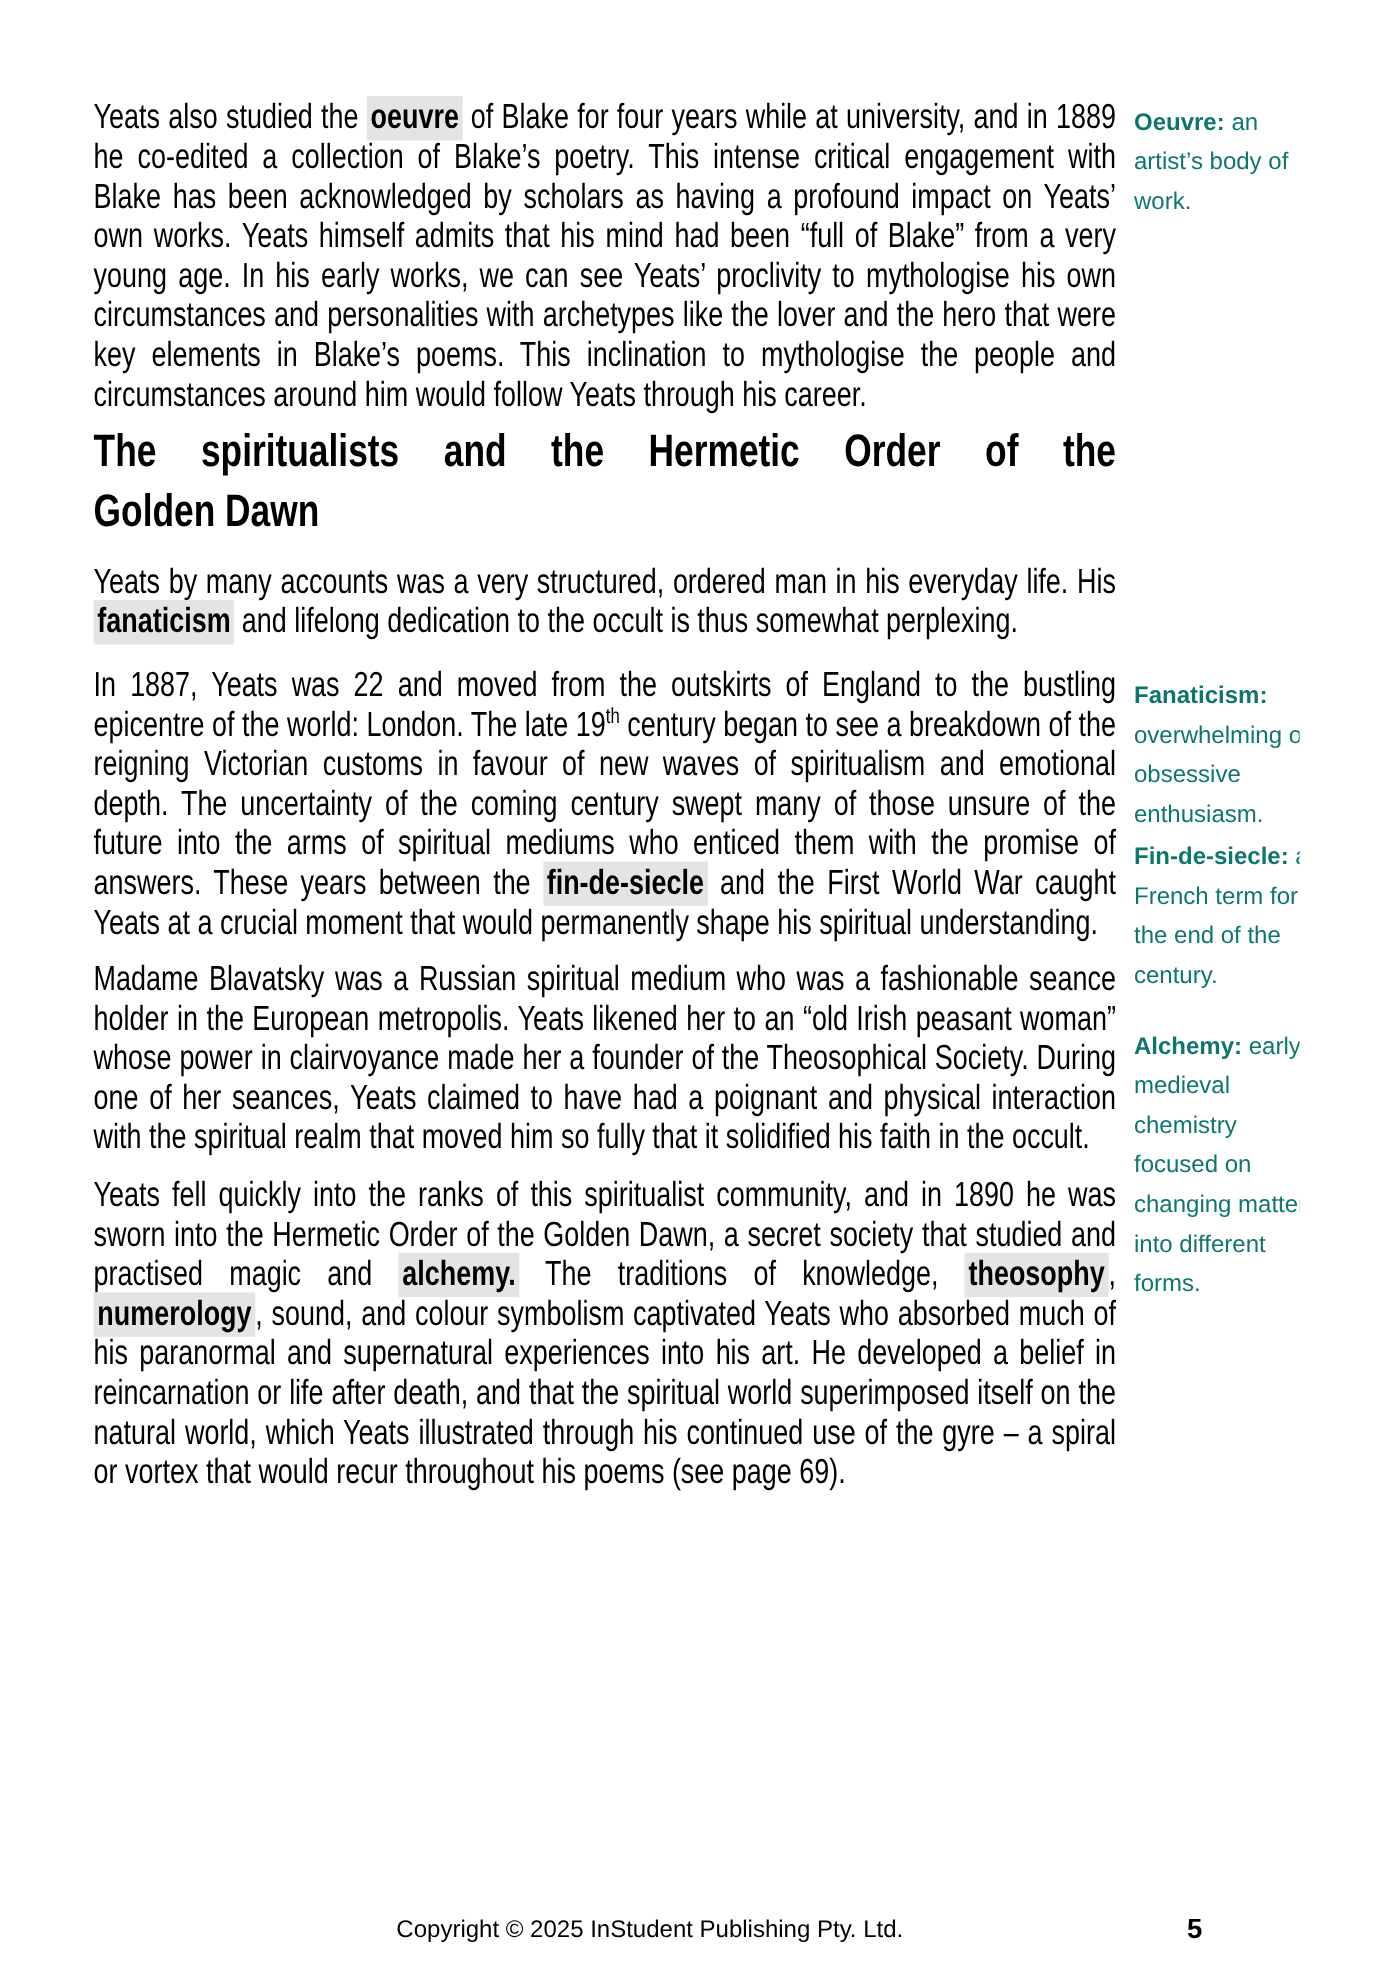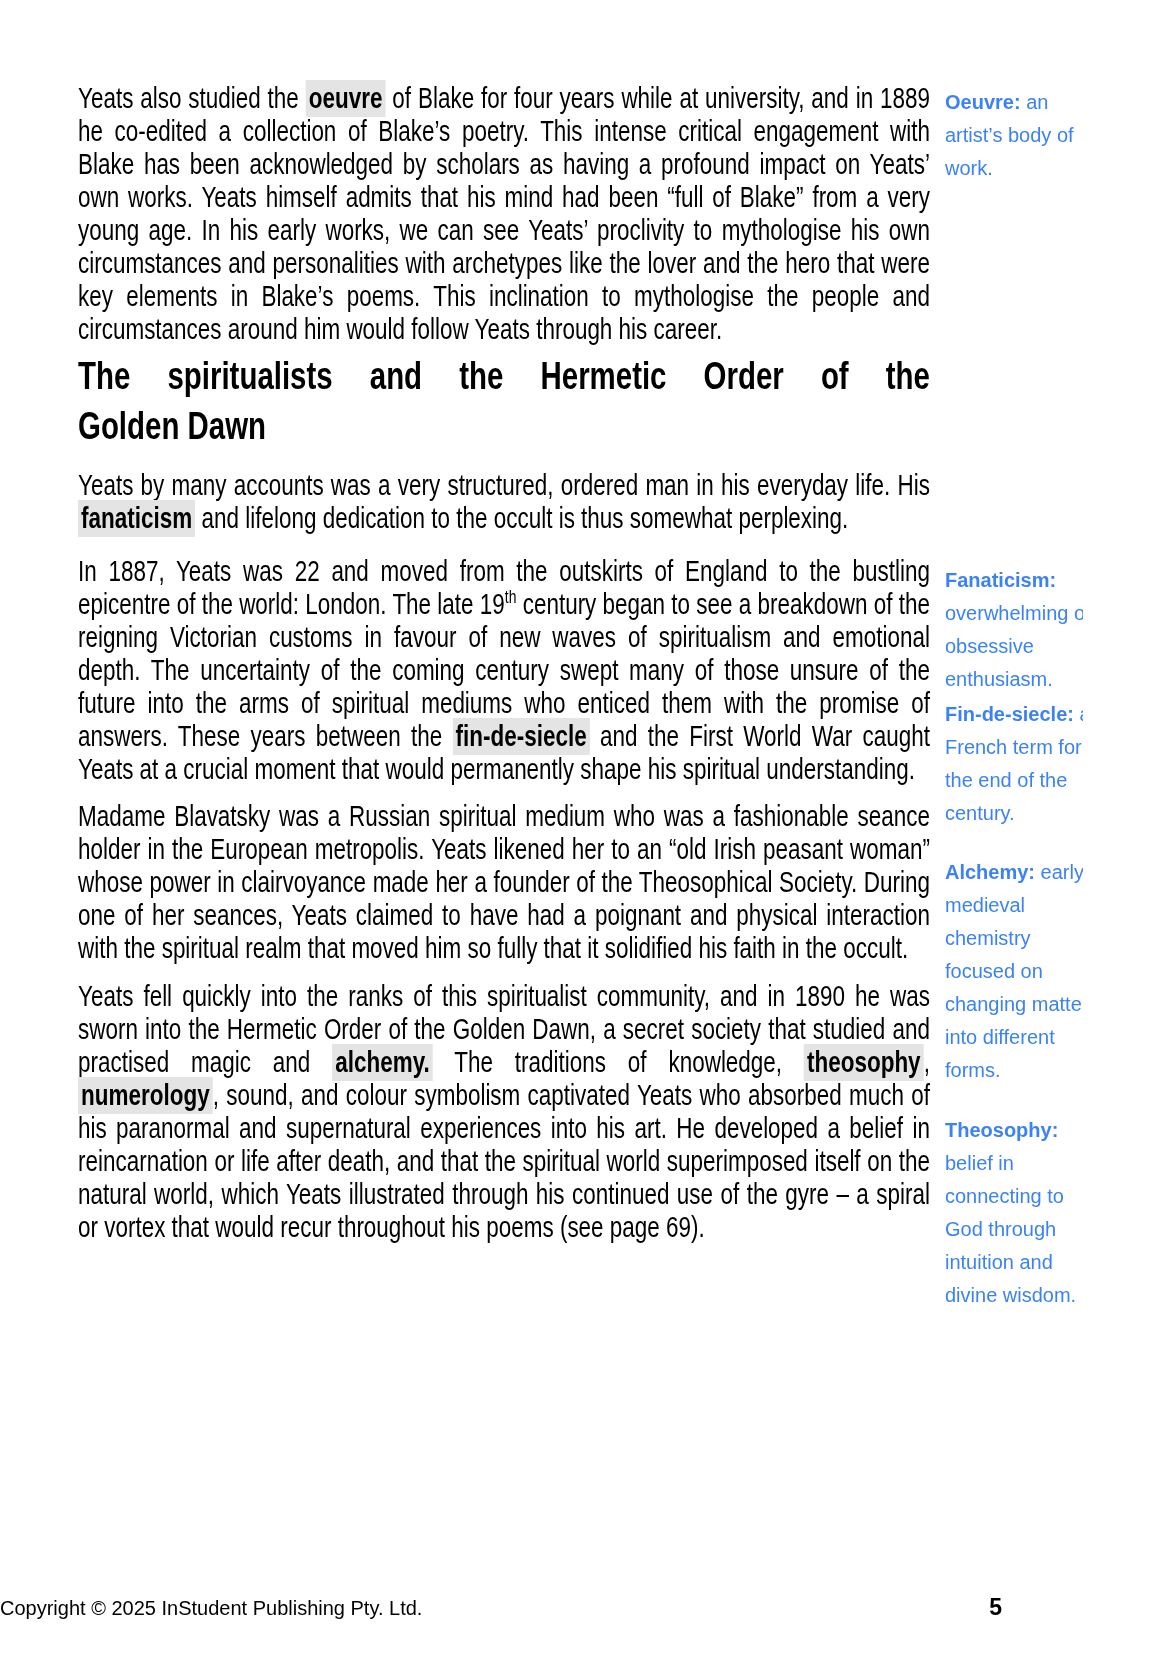--- a/index.html
+++ b/index.html
@@ -60,35 +60,36 @@
     width: 152px;
     height: 100%;
   }
   .note {
     position: absolute;
     left: 0;
     width: 152px;
     font-size: 20px;
     line-height: 33px;
     text-align: left;
-    color: #3b82f6;
+    color: #0f766e;
   }
   .note b { font-weight: bold; }
   .note-0 { top: 86px; }
   .note-1 { top: 564px; }
   .note-2 { top: 698px; }
   .note-3 { top: 856px; }
   .note-4 { top: 1114px; }
   .note-5 { top: 1331px; }
   
   .footer-copyright {
     position: absolute;
     left: 0;
     right: 0;
     top: 1597px;
+    text-align: center;
     font-size: 20px;
     color: #000000;
   }
   .page-number {
     position: absolute;
     top: 1594px;
     right: 81px;
     font-size: 23px;
     font-weight: bold;
     color: #000000;
@@ -109,20 +110,19 @@
       <p><span>In 1887, Yeats was 22 and moved from the outskirts of England to the bustling epicentre of the world: London. The late 19</span><sup>th</sup><span> century began to see a breakdown of the reigning Victorian customs in favour of new waves of spiritualism and emotional depth. The uncertainty of the coming century swept many of those unsure of the future into the arms of spiritual mediums who enticed them with the promise of answers. These years between the </span><span class="hl">fin-de-siecle</span><span> and the First World War caught Yeats at a crucial moment that would permanently shape his spiritual understanding.</span></p>
       <p><span>Madame Blavatsky was a Russian spiritual medium who was a fashionable seance holder in the European metropolis. Yeats likened her to an “old Irish peasant woman” whose power in clairvoyance made her a founder of the Theosophical Society. During one of her seances, Yeats claimed to have had a poignant and physical interaction with the spiritual realm that moved him so fully that it solidified his faith in the occult.</span></p>
       <p><span>Yeats fell quickly into the ranks of this spiritualist community, and in 1890 he was sworn into the Hermetic Order of the Golden Dawn, a secret society that studied and practised magic and </span><span class="hl">alchemy.</span><span> The traditions of knowledge, </span><span class="hl">theosophy</span><span>, </span><span class="hl">numerology</span><span>, sound, and colour symbolism captivated Yeats who absorbed much of his paranormal and supernatural experiences into his art. He developed a belief in reincarnation or life after death, and that the spiritual world superimposed itself on the natural world, which Yeats illustrated through his continued use of the gyre – a spiral or vortex that would recur throughout his poems (see page 69).</span></p>
     </div>
 
   <div class="notes-rail">
       <div class="note note-0"><b>Oeuvre:</b><span> an artist’s body of work.</span></div>
       <div class="note note-1"><b>Fanaticism:</b><span> overwhelming or obsessive enthusiasm.</span></div>
       <div class="note note-2"><b>Fin-de-siecle:</b><span> a French term for the end of the century.</span></div>
       <div class="note note-3"><b>Alchemy:</b><span> early medieval chemistry focused on changing matter into different forms.</span></div>
-      <div class="note note-4"><b>Theosophy:</b><span> belief in connecting to God through intuition and divine wisdom.</span></div>
     </div>
 
   <div class="footer-copyright">Copyright © 2025 InStudent Publishing Pty. Ltd.</div>
 
   <div class="page-number">5</div>
 
 </div>
 
 </body></html>

